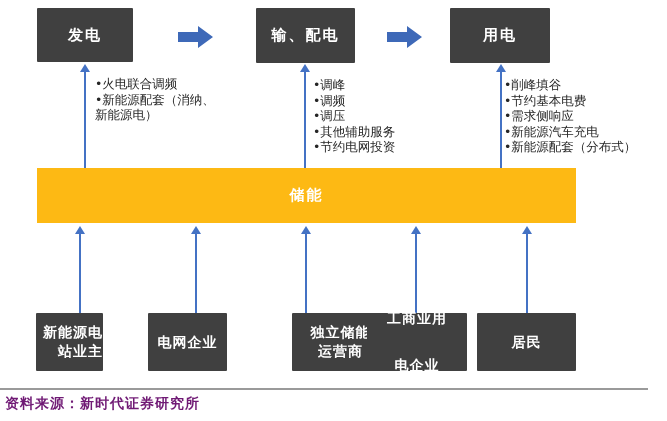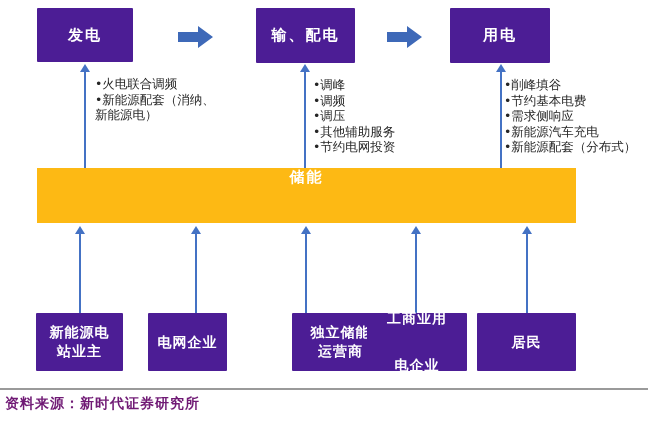--- a/index.html
+++ b/index.html
@@ -5,40 +5,40 @@
   html,body{margin:0;padding:0;background:#ffffff;}
   .canvas{
     position:relative;
     width:667px;height:421px;
     background:#ffffff;
     font-family:"DejaVu Sans","Liberation Sans",sans-serif;
     overflow:hidden;
   }
   .box{
     position:absolute;
-    background:#4c1d95;
+    background:#404040;
     color:#ffffff;
     display:flex;
     flex-direction:column;
     align-items:center;
     justify-content:center;
     text-align:center;
     font-weight:bold;
     box-sizing:border-box;
     border-radius:1px;
   }
   .top-box{font-size:15px;letter-spacing:2px;}
   .bottom-box{font-size:14px;line-height:1.35;letter-spacing:1px;}
   .storage-bar{
     position:absolute;
     left:37px;top:168px;width:539px;height:55px;
     background:#FDB914;
     color:#ffffff;
     font-size:15px;font-weight:bold;letter-spacing:2px;
-    display:flex;align-items:flex-start;justify-content:center;
+    display:flex;align-items:center;justify-content:center;
   }
   .block-arrow{position:absolute;width:36px;height:24px;}
   .block-arrow svg{display:block;}
   .varrow{
     position:absolute;width:10px;
     display:flex;flex-direction:column;align-items:center;
   }
   .varrow .head{
     width:0;height:0;
     border-left:5px solid transparent;
@@ -149,21 +149,21 @@
   </div>
   <div class="varrow" style="left:411px;top:226px;height:87px;">
     <span class="head"></span>
     <span class="shaft"></span>
   </div>
   <div class="varrow" style="left:522px;top:226px;height:87px;">
     <span class="head"></span>
     <span class="shaft"></span>
   </div>
 
-  <div class="box bottom-box" style="left:36px;top:313px;width:87px;height:58px;">
+  <div class="box bottom-box" style="left:36px;top:313px;width:67px;height:58px;align-items:flex-end;">
     <span>新能源电</span>
     <span>站业主</span>
   </div>
   <div class="box bottom-box" style="left:148px;top:313px;width:79px;height:58px;">
     <span>电网企业</span>
   </div>
   <div class="box bottom-box" style="left:257px;top:313px;width:97px;height:58px;margin-left:35px;">
     <span>独立储能</span>
     <span>运营商</span>
   </div>

